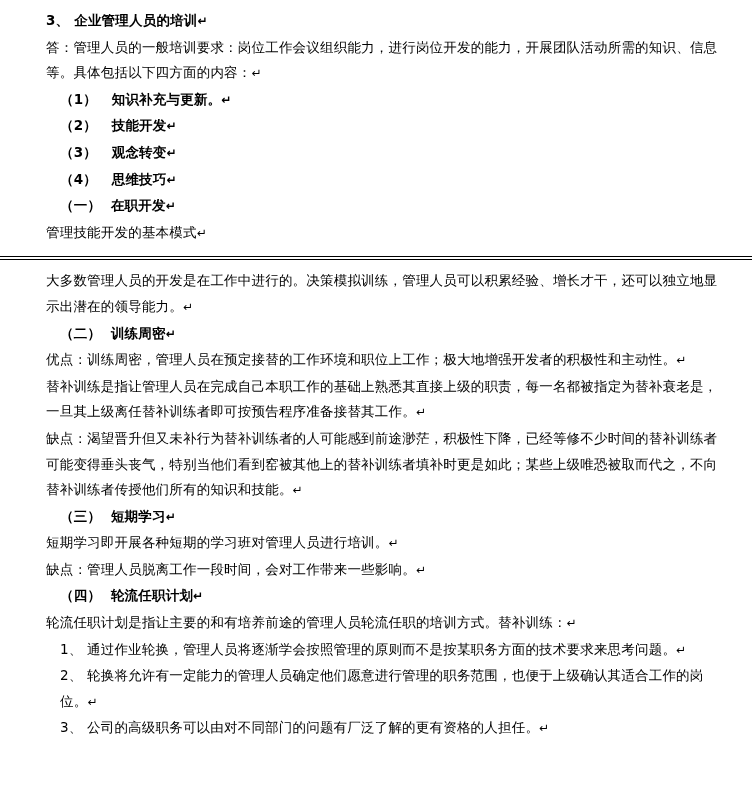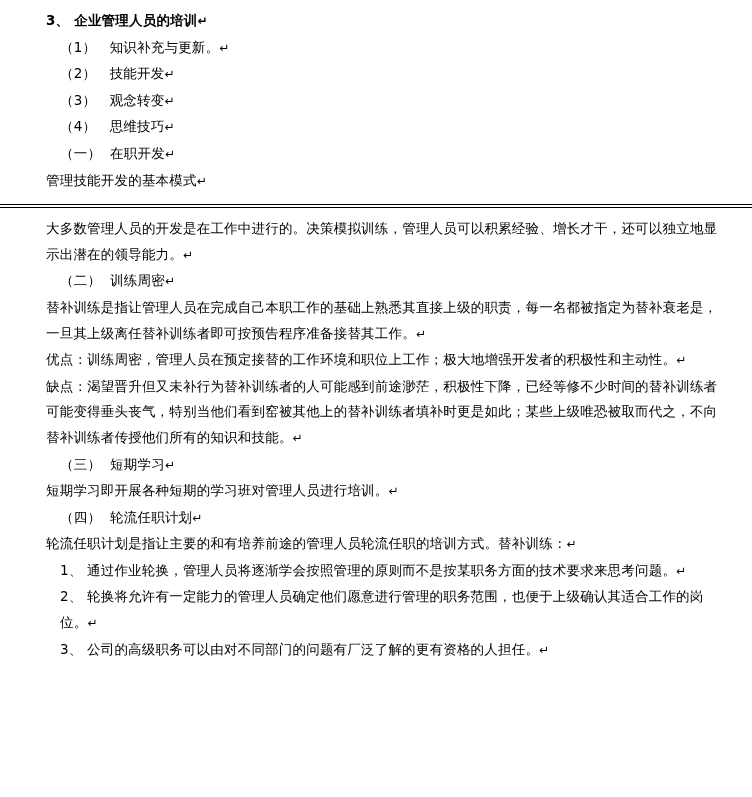--- a/index.html
+++ b/index.html
@@ -27,20 +27,21 @@
     line-height: 25.6px;
     white-space: pre-wrap;
     letter-spacing: 0.2px;
   }
   .bold {
     font-weight: bold;
   }
   .indent1 {
     text-indent: 0;
     padding-left: 14px;
+    font-weight: bold;
   }
   .pilcrow {
     color: #000;
     font-size: 12px;
   }
   .sec-break {
     position: relative;
     height: 18px;
     margin: 2px 0 2px 0;
   }
@@ -70,20 +71,21 @@
     padding-left: 14px;
   }
 </style>
 </head>
 <body>
 
 <div id="page">
 
   <div class="line bold"><span>3、 企业管理人员的培训</span><span class="pilcrow">↵</span></div>
 
+  <div class="para"><span>答：管理人员的一般培训要求：岗位工作会议组织能力，进行岗位开发的能力，开展团队活动所需的知识、信息等。具体包括以下四方面的内容：</span><span class="pilcrow">↵</span></div>
 
   <div class="line indent1"><span>（1）   知识补充与更新。</span><span class="pilcrow">↵</span></div>
 
   <div class="line indent1"><span>（2）   技能开发</span><span class="pilcrow">↵</span></div>
 
   <div class="line indent1"><span>（3）   观念转变</span><span class="pilcrow">↵</span></div>
 
   <div class="line indent1"><span>（4）   思维技巧</span><span class="pilcrow">↵</span></div>
 
   <div class="line indent1"><span>（一）  在职开发</span><span class="pilcrow">↵</span></div>
@@ -92,31 +94,32 @@
 
   <div class="sec-break">
     <div class="rule"></div>
     <div class="rule2"></div>
   </div>
 
   <div class="para"><span>大多数管理人员的开发是在工作中进行的。决策模拟训练，管理人员可以积累经验、增长才干，还可以独立地显示出潜在的领导能力。</span><span class="pilcrow">↵</span></div>
 
   <div class="line indent1"><span>（二）  训练周密</span><span class="pilcrow">↵</span></div>
 
+  <div class="para"><span>优点：训练周密，管理人员在预定接替的工作环境和职位上工作；极大地增强开发者的积极性和主动性。</span><span class="pilcrow">↵</span></div>
+
   <div class="para"><span>替补训练是指让管理人员在完成自己本职工作的基础上熟悉其直接上级的职责，每一名都被指定为替补衰老是，一旦其上级离任替补训练者即可按预告程序准备接替其工作。</span><span class="pilcrow">↵</span></div>
-
-  <div class="para"><span>优点：训练周密，管理人员在预定接替的工作环境和职位上工作；极大地增强开发者的积极性和主动性。</span><span class="pilcrow">↵</span></div>
 
   <div class="para"><span>缺点：渴望晋升但又未补行为替补训练者的人可能感到前途渺茫，积极性下降，已经等修不少时间的替补训练者可能变得垂头丧气，特别当他们看到窑被其他上的替补训练者填补时更是如此；某些上级唯恐被取而代之，不向替补训练者传授他们所有的知识和技能。</span><span class="pilcrow">↵</span></div>
 
   <div class="line indent1"><span>（三）  短期学习</span><span class="pilcrow">↵</span></div>
 
   <div class="para"><span>短期学习即开展各种短期的学习班对管理人员进行培训。</span><span class="pilcrow">↵</span></div>
 
 
+  <div class="para"><span>缺点：管理人员脱离工作一段时间，会对工作带来一些影响。</span><span class="pilcrow">↵</span></div>
 
   <div class="line indent1"><span>（四）  轮流任职计划</span><span class="pilcrow">↵</span></div>
 
   <div class="para"><span>轮流任职计划是指让主要的和有培养前途的管理人员轮流任职的培训方式。替补训练：</span><span class="pilcrow">↵</span></div>
 
   <div class="para numlist"><span>1、 通过作业轮换，管理人员将逐渐学会按照管理的原则而不是按某职务方面的技术要求来思考问题。</span><span class="pilcrow">↵</span></div>
 
   <div class="para numlist"><span>2、 轮换将允许有一定能力的管理人员确定他们愿意进行管理的职务范围，也便于上级确认其适合工作的岗位。</span><span class="pilcrow">↵</span></div>
 
   <div class="para numlist"><span>3、 公司的高级职务可以由对不同部门的问题有厂泛了解的更有资格的人担任。</span><span class="pilcrow">↵</span></div>

